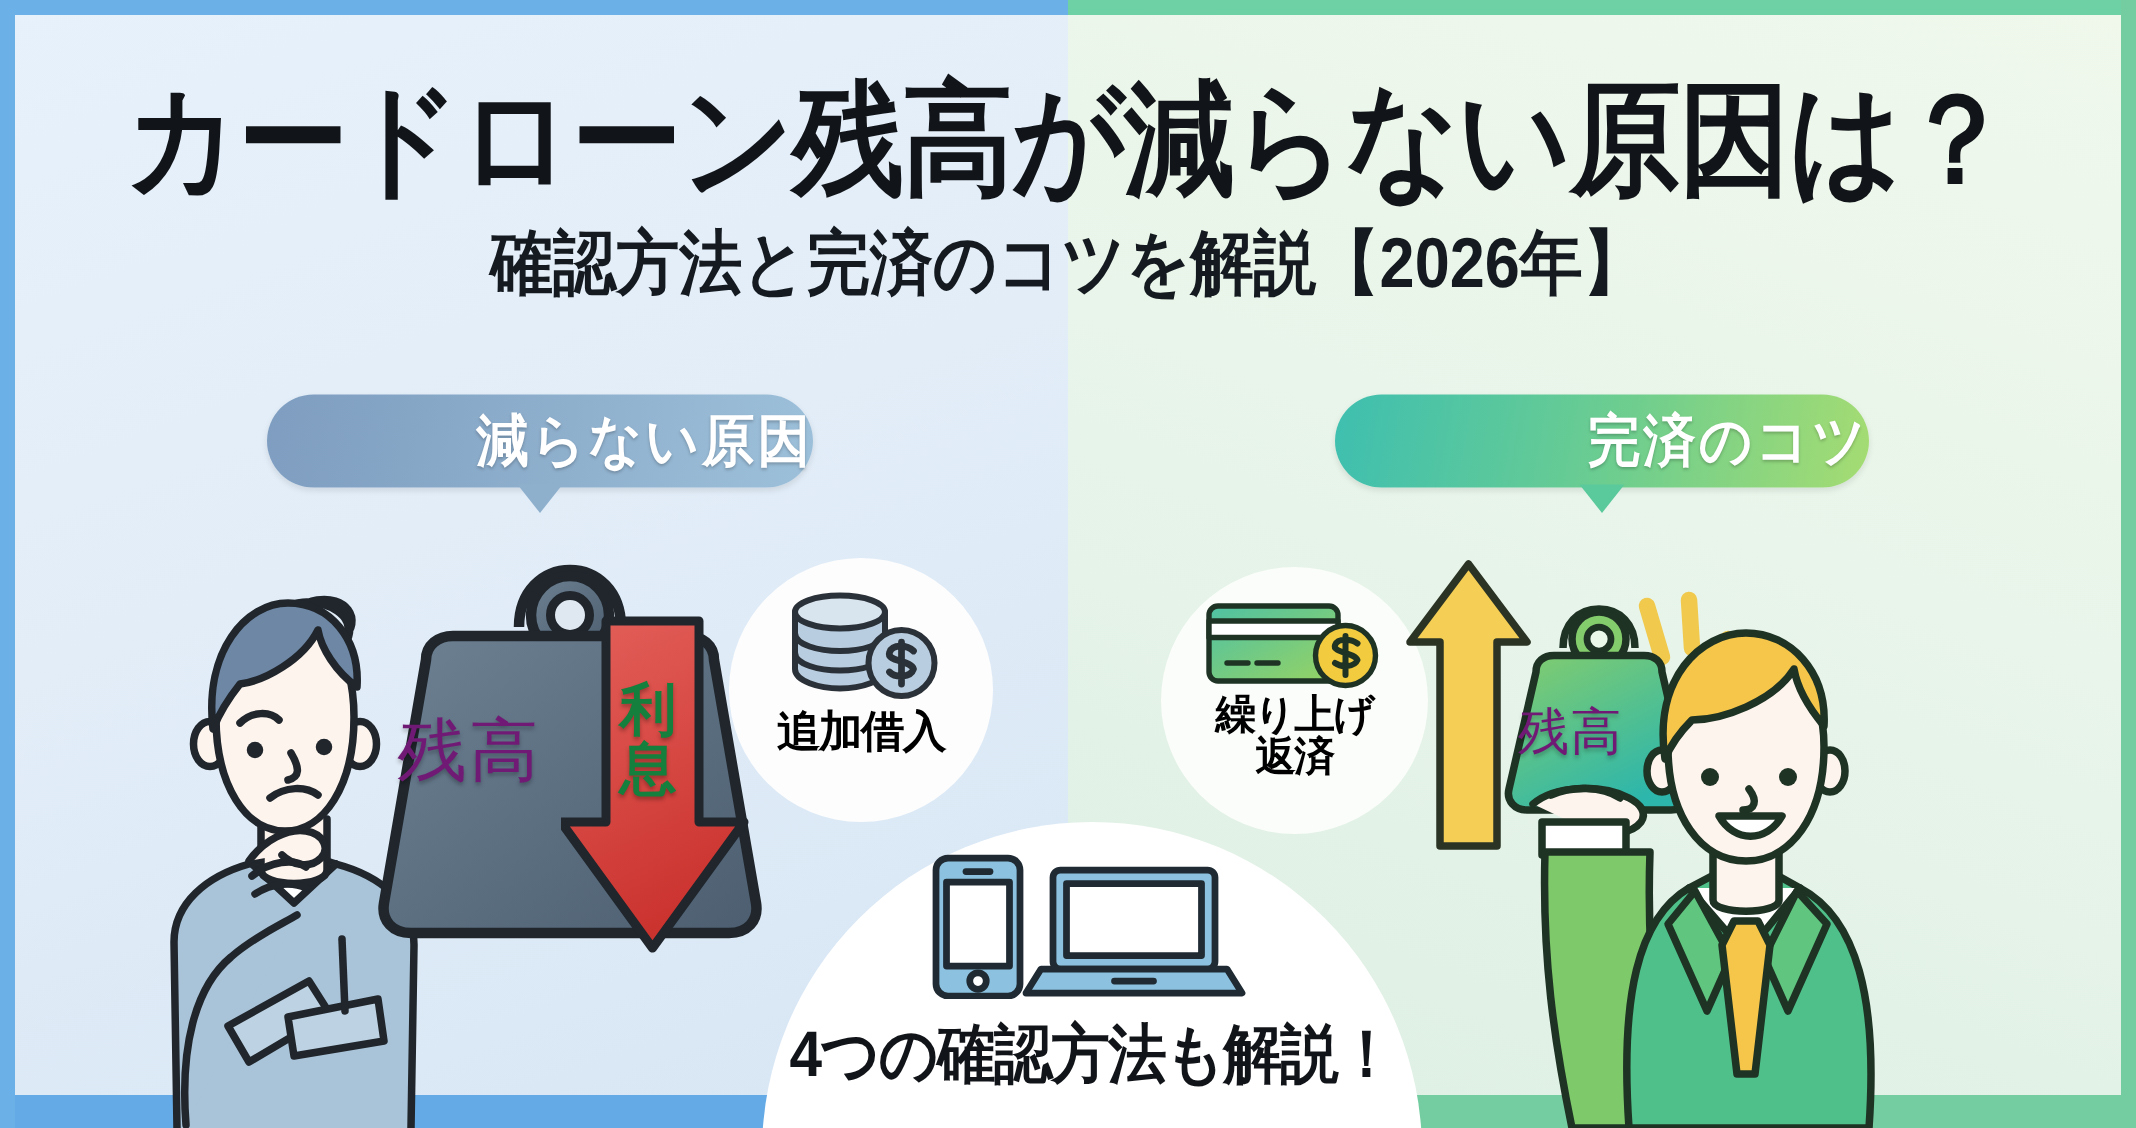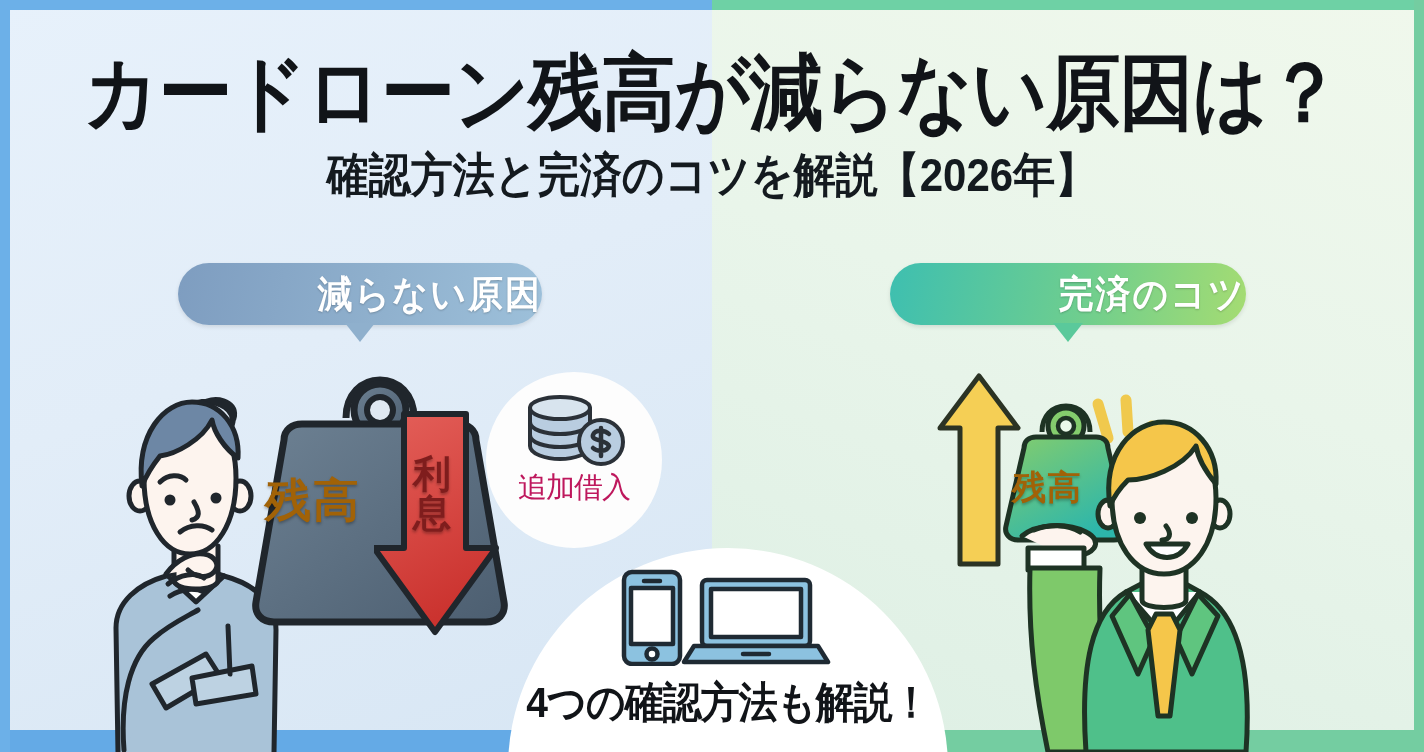--- a/index.html
+++ b/index.html
@@ -58,38 +58,38 @@
   .circ{position:absolute;border-radius:50%;background:#fdfdfd;
     box-shadow:0 0 0 0 rgba(0,0,0,0);}
   .circ-addborrow{left:486px;top:372px;width:176px;height:176px;}
   .circ-prepay{left:774px;top:378px;width:178px;height:178px;
      background:#fbfdfa;}
   .circ-refi{left:1208px;top:378px;width:178px;height:178px;
      background:#fbfdfa;}
   .circ-bottom{left:508px;top:548px;width:440px;height:440px;background:#ffffff;}
 
   .circ-label{position:absolute;width:100%;text-align:center;
-    font-weight:normal;color:#be185d;}
+    font-weight:bold;color:#000000;}
   .lab-addborrow{top:96px;font-size:29px;letter-spacing:-1px;}
   .lab-prepay{top:84px;font-size:27px;line-height:1.05;letter-spacing:-1px;}
   .lab-refi{top:96px;font-size:28px;letter-spacing:-1px;}
   .lab-bottom{position:absolute;left:508px;top:676px;width:440px;text-align:center;
     font-size:39px;font-weight:bold;color:#111418;letter-spacing:-1px;
     transform:scaleY(1.1);}
 
   .ico{position:absolute;left:50%;transform:translateX(-50%);}
 
   
   .abs{position:absolute;}
-  .wtext{position:absolute;color:#a16207;font-weight:bold;
+  .wtext{position:absolute;color:#701a75;font-weight:normal;
      text-shadow:0 2px 3px rgba(0,0,0,.28);}
   .w-left-text{left:265px;top:470px;font-size:46px;letter-spacing:2px;}
   .w-right-text{left:1012px;top:465px;font-size:34px;letter-spacing:1px;}
   .arrow-text{position:absolute;left:404px;top:455px;width:56px;text-align:center;
-     color:#7f1d1d;font-weight:bold;font-size:38px;line-height:1.02;
+     color:#15803d;font-weight:bold;font-size:38px;line-height:1.02;
      text-shadow:0 2px 3px rgba(0,0,0,.3);}
 </style>
 </head>
 <body>
 
 <div id="stage">
 
   <div class="bg-left"></div>
   <div class="bg-right"></div>
 
@@ -193,20 +193,41 @@
         <ellipse cx="44" cy="14" rx="30" ry="11" fill="#d8e4ee"></ellipse>
         <path d="M14 28 c0 8 16 12 30 12 c14 0 30 -4 30 -12" fill="none"></path>
         <path d="M14 41 c0 8 16 12 30 12 c14 0 30 -4 30 -12" fill="none"></path>
         <circle cx="85" cy="48" r="22" fill="#b9cde0"></circle>
         <path d="M85 34 l0 28 M93 40 c-4 -4 -14 -5 -16 1 c-2 6 14 5 16 11 c-2 6 -12 6 -16 2" fill="none" stroke-width="4.5" stroke-linecap="round"></path>
       </g>
     </svg>
     <div class="circ-label lab-addborrow">追加借入</div>
   </div>
 
+  <div class="circ circ-prepay">
+    <svg class="ico" style="top:20px;" width="126" height="62" viewBox="0 0 126 62">
+      <defs>
+        <linearGradient id="gcard" x1="0" y1="0" x2="1" y2="1">
+          <stop offset="0%" stop-color="#4ec1a4"></stop>
+            <stop offset="100%" stop-color="#97d362"></stop>
+        </linearGradient>
+      </defs>
+      <g stroke="#1e3324" stroke-width="3.6" stroke-linejoin="round">
+        <rect x="6" y="6" width="86" height="50" rx="6" fill="url(#gcard)"></rect>
+        <rect x="6" y="16" width="86" height="11" fill="#ffffff"></rect>
+        <path d="M18 44 l14 0 M38 44 l14 0" stroke-linecap="round"></path>
+        <circle cx="97" cy="39" r="20" fill="#f2cb3f"></circle>
+        <path d="M97 26 l0 26 M105 31 c-4 -3 -13 -4 -15 1 c-2 5 13 5 15 10 c-2 5 -11 5 -15 2" fill="none" stroke-width="4" stroke-linecap="round"></path>
+      </g>
+    </svg>
+    <div class="circ-label lab-prepay">
+      <div>繰り上げ</div>
+      <div>返済</div>
+    </div>
+  </div>
 
 
   <svg class="abs" style="left:936px;top:372px;" width="86" height="196" viewBox="0 0 86 196">
     <path d="M43 4 l39 52 l-20 0 l0 136 l-38 0 l0 -136 l-20 0z" fill="#f5cf55" stroke="#2b3324" stroke-width="5" stroke-linejoin="round"></path>
   </svg>
 
   <svg class="abs" style="left:1082px;top:392px;" width="106" height="108" viewBox="0 0 106 108">
     <g stroke="#f0c94d" stroke-width="11" stroke-linecap="round">
       <path d="M16 12 L26 46"></path>
       <path d="M44 8 L46 40"></path>

